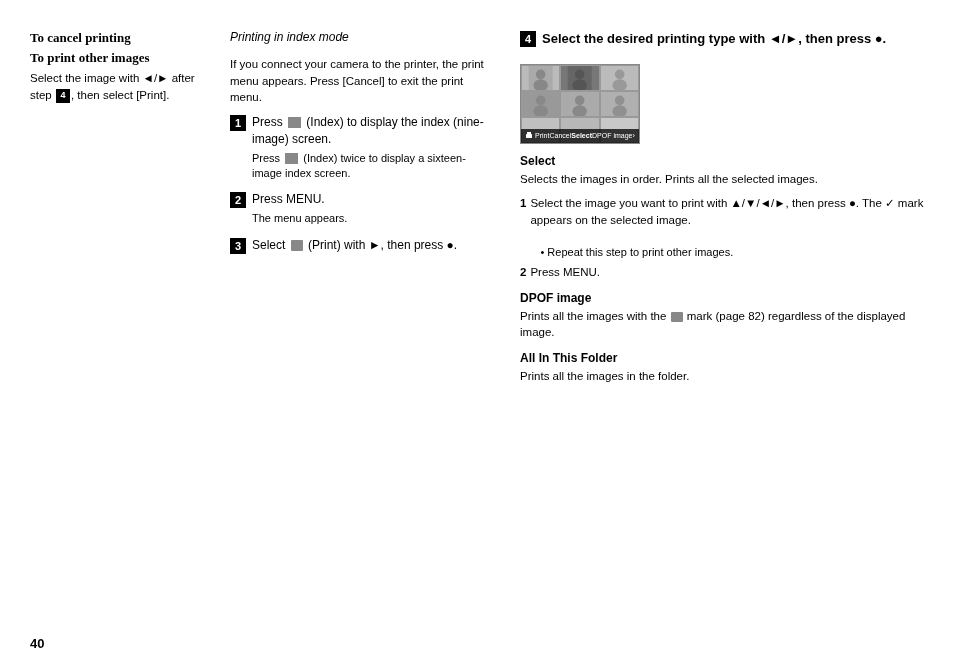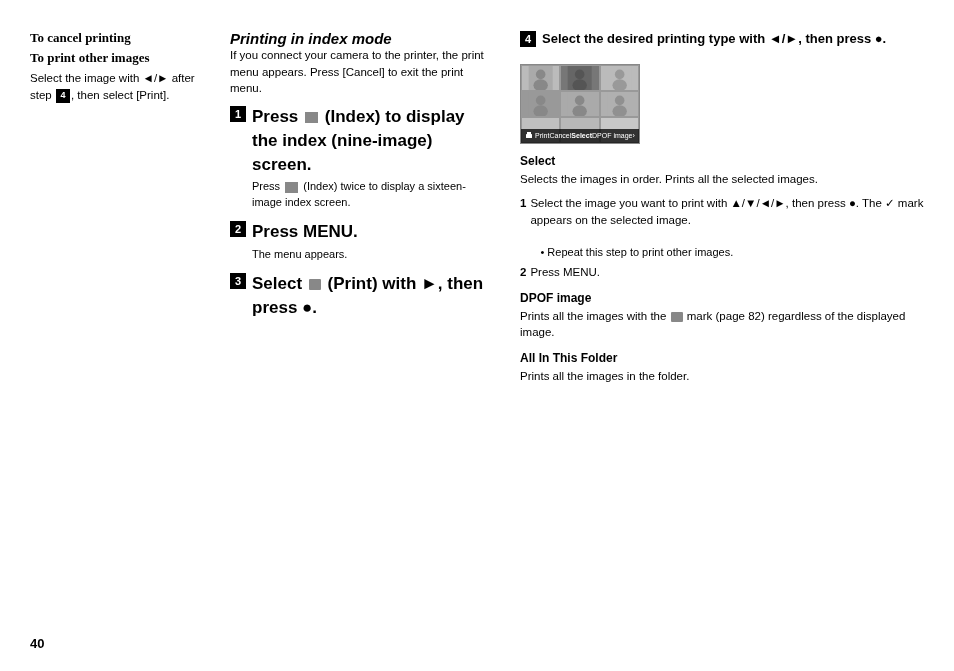--- a/index.html
+++ b/index.html
@@ -34,23 +34,23 @@
       padding-left: 10px;
     }
     .section-title {
       font-weight: bold;
       font-size: 13px;
       margin-bottom: 4px;
       font-family: Liberation Serif, serif;
     }
     .section-italic-title {
       font-style: italic;
-      font-weight: bold;
-      font-size: 15px;
-      margin-bottom: 0;
+      font-weight: normal;
+      font-size: 12px;
+      margin-bottom: 12px;
     }
     p {
       font-size: 11.5px;
       line-height: 1.45;
       margin-bottom: 8px;
     }
     .step-block {
       display: flex;
       margin-bottom: 10px;
       align-items: flex-start;
@@ -66,22 +66,22 @@
       font-size: 11px;
       font-weight: bold;
       flex-shrink: 0;
       margin-right: 6px;
       margin-top: 1px;
     }
     .step-content {
       flex: 1;
     }
     .step-content-title {
-      font-weight: bold;
-      font-size: 17px;
+      font-weight: normal;
+      font-size: 12px;
       line-height: 1.4;
       margin-bottom: 3px;
     }
     .step-sub {
       font-size: 11px;
       color: #000;
       line-height: 1.4;
     }
 
     

